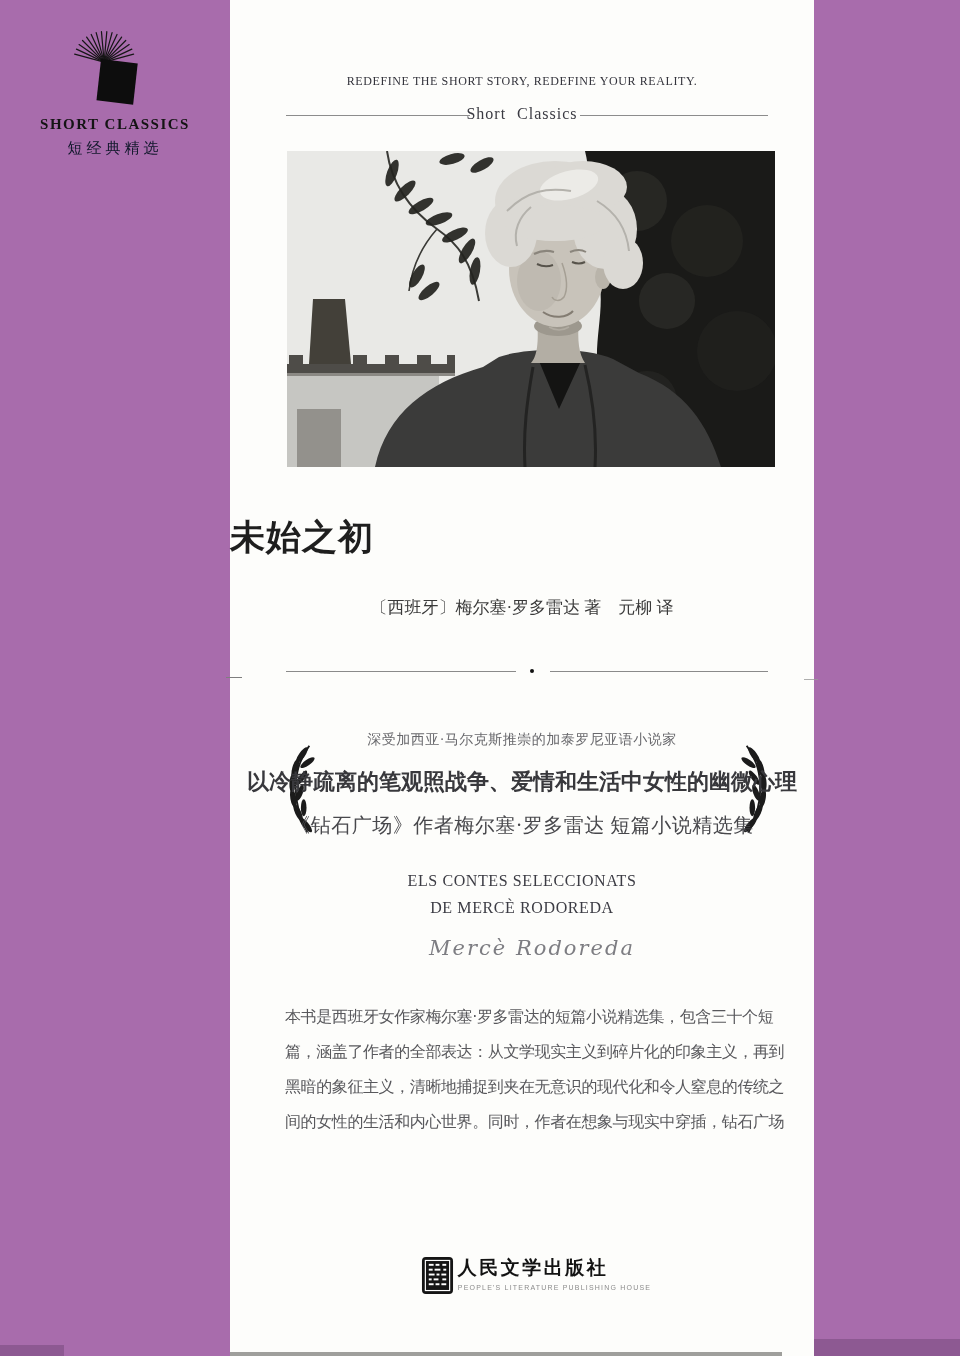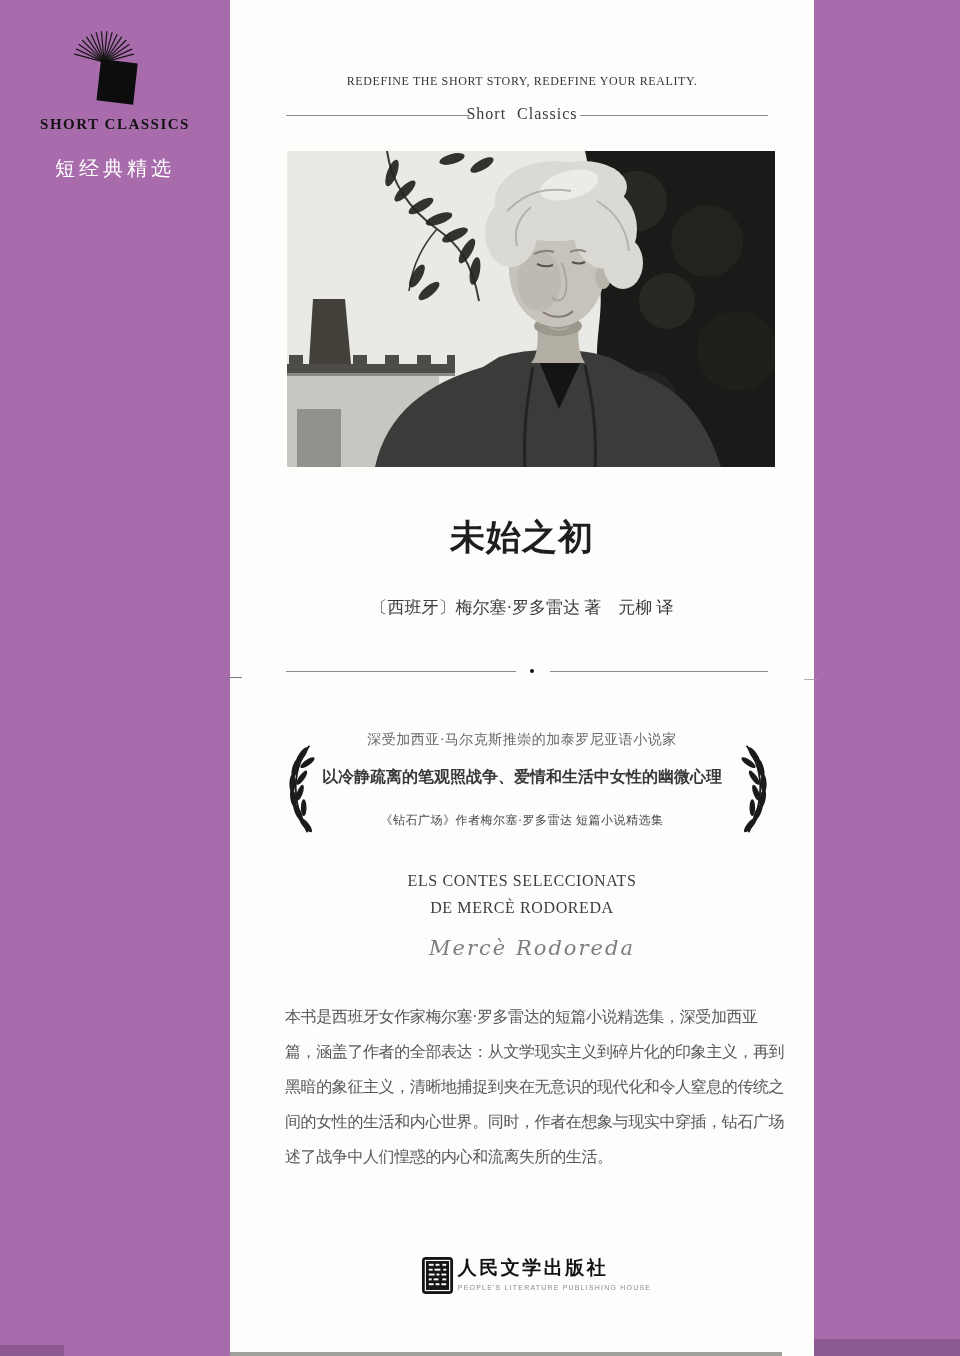--- a/index.html
+++ b/index.html
@@ -12,42 +12,42 @@
   .band-right{left:814px;width:146px;}
   .band-shade{position:absolute;bottom:0;background:#8d5992;}
   .shade-left{left:0;width:64px;height:11px;}
   .shade-right{left:0;width:146px;height:17px;}
 
   
   .brand{position:absolute;left:0;top:30px;width:230px;text-align:center;}
   .book-icon{display:block;margin:0 auto;height:84px;}
   .brand-title{margin-top:2px;font-family:"Liberation Serif",serif;font-weight:700;
                font-size:15px;letter-spacing:1.5px;color:#141414;}
-  .brand-sub{margin-top:22px;font-size:20px;letter-spacing:4px;color:#ffffff;}
+  .brand-sub{margin-top:6px;font-size:15px;letter-spacing:4px;color:#0f172a;}
 
   
   .cover{position:absolute;left:230px;top:0;width:584px;height:1356px;background:#fdfdfb;}
 
   .tagline{position:absolute;left:0;top:74px;width:100%;text-align:center;
            font-family:"Liberation Serif",serif;font-size:12px;letter-spacing:0.6px;
            color:#33333b;}
 
   .series-label{position:absolute;left:0;top:105px;width:100%;text-align:center;
                 font-family:"Liberation Serif",serif;font-size:16px;letter-spacing:1px;
                 word-spacing:6px;color:#3a3a42;}
   .rule{position:absolute;height:1px;background:#8c8c8c;}
   .rule-series-left{left:56px;top:115px;width:184px;}
   .rule-series-right{left:350px;top:115px;width:188px;}
 
   
   .photo{position:absolute;left:57px;top:151px;width:488px;height:316px;overflow:hidden;background:#e9e9e6;}
   .photo svg{display:block;width:100%;height:100%;}
 
   
-  .book-title{position:absolute;left:0;top:514px;width:100%;text-align:center;
+  .book-title{position:absolute;left:0;top:514px;width:100%;text-align:left;
               font-family:"Liberation Serif","DejaVu Serif",serif;font-weight:600;
               font-size:35px;letter-spacing:1px;color:#1e1e1e;}
   .byline{position:absolute;left:0;top:596px;width:100%;text-align:center;
           font-family:"Liberation Serif","DejaVu Serif",serif;
           font-size:17px;color:#3a3a3a;}
 
   
   .rule-div-left{left:56px;top:671px;width:230px;background:#8a8a8a;}
   .rule-div-right{left:320px;top:671px;width:218px;background:#8a8a8a;}
   .div-dot{position:absolute;left:300px;top:669px;width:4px;height:4px;border-radius:50%;background:#111;}
@@ -55,22 +55,22 @@
   .edge-tick-right{position:absolute;left:574px;top:679px;width:14px;height:1px;background:#9a9a9a;opacity:.8;}
 
   
   .laurel{position:absolute;top:742px;width:32px;height:94px;}
   .laurel svg{display:block;width:100%;height:100%;}
   .laurel-left{left:53px;}
   .laurel-right{left:511px;transform:scaleX(-1);}
   .acc{position:absolute;left:0;width:100%;text-align:center;
        font-family:"Liberation Serif","DejaVu Serif",serif;}
   .acc-1{top:731px;font-size:14px;color:#68686c;letter-spacing:0.5px;}
-  .acc-2{top:767px;font-size:16px;font-weight:600;color:#38383c;}
-  .acc-3{top:812px;font-size:12px;color:#48484c;letter-spacing:0.5px;}
+  .acc-2{top:767px;font-size:22px;font-weight:600;color:#38383c;}
+  .acc-3{top:812px;font-size:20px;color:#48484c;letter-spacing:0.5px;}
 
   
   .orig{position:absolute;left:0;width:100%;text-align:center;
         font-family:"Liberation Serif",serif;font-size:16px;letter-spacing:0.6px;color:#3c3c44;}
   .orig-1{top:872px;}
   .orig-2{top:899px;}
   .signature{position:absolute;left:10px;top:936px;width:100%;text-align:center;
              font-family:"DejaVu Serif","Liberation Serif",serif;font-style:italic;
              font-size:21px;letter-spacing:2px;color:#7d7d82;}
 
@@ -262,25 +262,24 @@
     </div>
     <div class="acc acc-1">深受加西亚·马尔克斯推崇的加泰罗尼亚语小说家</div>
     <div class="acc acc-2">以冷静疏离的笔观照战争、爱情和生活中女性的幽微心理</div>
     <div class="acc acc-3">《钻石广场》作者梅尔塞·罗多雷达 短篇小说精选集</div>
 
     <div class="orig orig-1">ELS CONTES SELECCIONATS</div>
     <div class="orig orig-2">DE MERCÈ RODOREDA</div>
     <div class="signature">Mercè Rodoreda</div>
 
     <div class="synopsis">
-      <div class="syn-line">本书是西班牙女作家梅尔塞·罗多雷达的短篇小说精选集，深受加西亚</div>
+      <div class="syn-line">本书是西班牙女作家梅尔塞·罗多雷达的短篇小说精选集，包含三十个短</div>
       <div class="syn-line">篇，涵盖了作者的全部表达：从文学现实主义到碎片化的印象主义，再到</div>
       <div class="syn-line">黑暗的象征主义，清晰地捕捉到夹在无意识的现代化和令人窒息的传统之</div>
       <div class="syn-line">间的女性的生活和内心世界。同时，作者在想象与现实中穿插，钻石广场</div>
-      <div class="syn-line">述了战争中人们惶惑的内心和流离失所的生活。</div>
     </div>
 
     <div class="publisher">
       <div class="pub-inner">
         <svg class="seal" viewBox="0 0 34 40" xmlns="http://www.w3.org/2000/svg">
           <rect x="1" y="1" width="32" height="38" rx="4" fill="#151515"></rect>
           <rect x="4.5" y="4.5" width="25" height="31" fill="none" stroke="#ffffff" stroke-width="1.2"></rect>
           <g fill="#ffffff">
             <rect x="8" y="8" width="5" height="2"></rect>
               <rect x="15" y="8" width="4" height="2"></rect>

